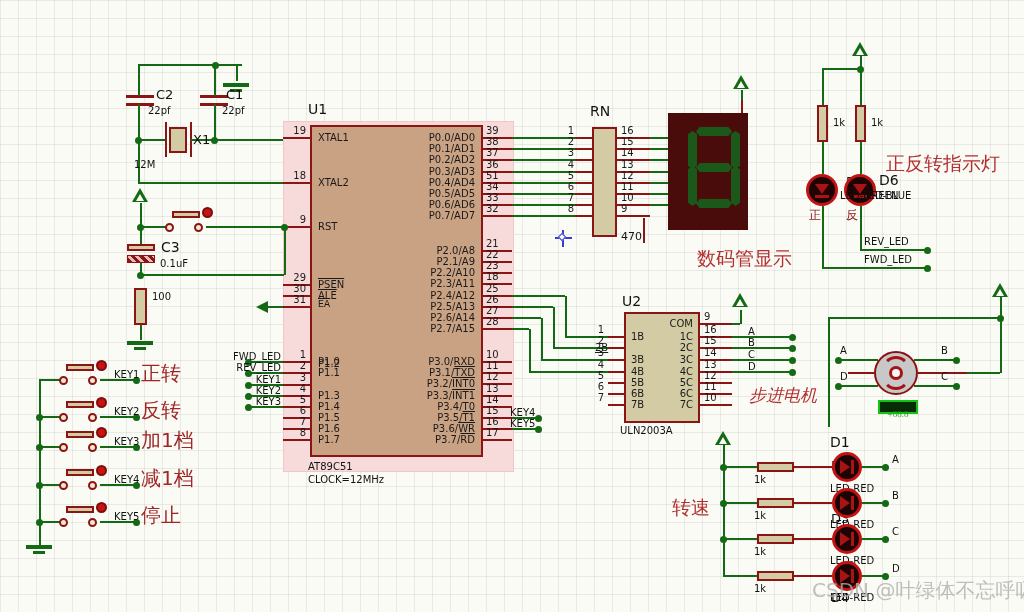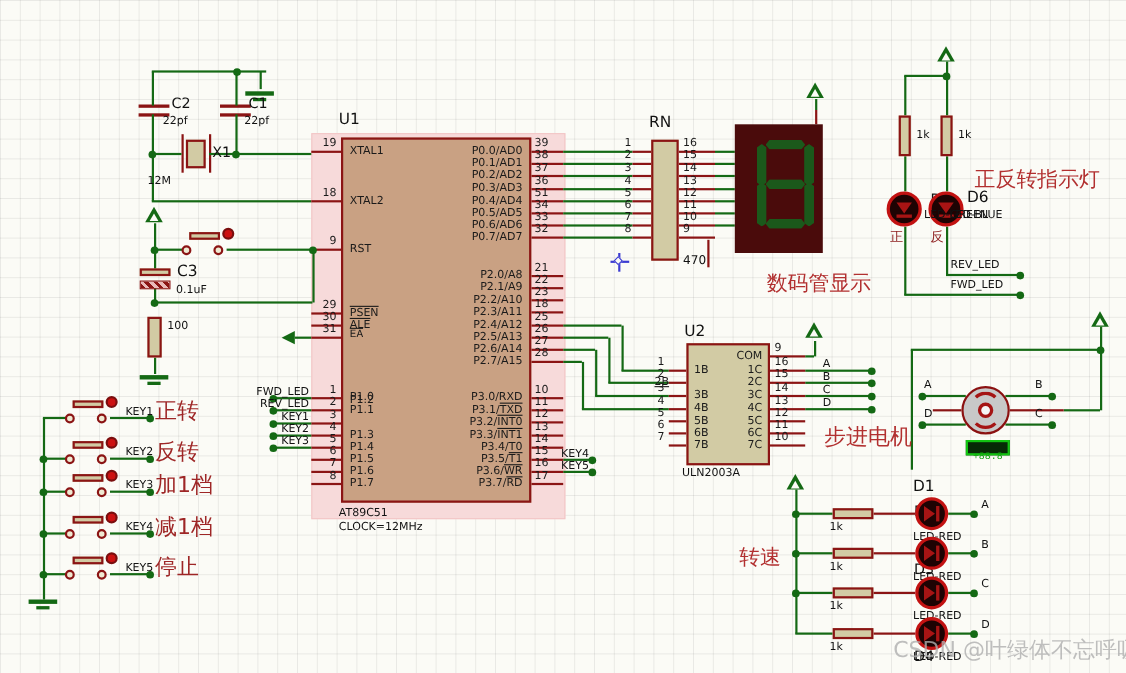--- a/index.html
+++ b/index.html
@@ -38,21 +38,21 @@
 </head>
 <body>
 
 <div id="canvas">
 
 
   <div class="abs" style="left:283px;top:121px;width:229px;height:349px;background:#F7DADA;border:1px solid #F2C6C6;z-index:1;"></div>
 
   <div class="redlbl" style="left:697px;top:248px;font-size:19px;text-align:center;">数码管显示</div>
   <div class="redlbl" style="left:886px;top:153px;font-size:19px;">正反转指示灯</div>
-  <div class="redlbl" style="left:749px;top:386px;font-size:20px;">步进电机</div>
+  <div class="redlbl" style="left:749px;top:386px;font-size:17px;font-style:italic;">步进电机</div>
   <div class="redlbl" style="left:672px;top:497px;font-size:19px;">转速</div>
 
   <div class="chip" style="left:310px;top:125px;width:173px;height:332px;background:#C9A183;"></div>
   <div class="ref" style="left:308px;top:101px;font-size:14px;">U1</div>
   <div class="val" style="left:308px;top:461px;">AT89C51</div>
   <div class="val" style="left:308px;top:474px;">CLOCK=12MHz</div>
 
   <div class="chip" style="left:592px;top:127px;width:25px;height:110px;"></div>
   <div class="ref" style="left:590px;top:103px;font-size:14px;">RN</div>
   <div class="val" style="left:621px;top:230px;font-size:11px;">470</div>
@@ -110,21 +110,21 @@
   <div class="redlbl" style="left:809px;top:209px;font-size:12px;color:#8E2020;">正</div>
   <div class="redlbl" style="left:846px;top:209px;font-size:12px;color:#8E2020;">反</div>
   <div class="netlbl" style="left:864px;top:236px;">REV_LED</div>
   <div class="netlbl" style="left:864px;top:254px;">FWD_LED</div>
 
   <div class="abs" style="left:874px;top:351px;width:44px;height:44px;border-radius:50%;background:#C8C8C8;border:2px solid #8B1111;box-sizing:border-box;z-index:4;"></div>
   <div class="abs" style="left:889px;top:366px;width:14px;height:14px;border-radius:50%;background:#F5F5F5;border:3px solid #A51414;box-sizing:border-box;z-index:5;"></div>
   <div class="abs" style="left:882px;top:356px;width:28px;height:28px;border-radius:50%;border:3px solid transparent;border-top-color:#A51414;box-sizing:border-box;z-index:5;"></div>
   <div class="abs" style="left:882px;top:362px;width:28px;height:28px;border-radius:50%;border:3px solid transparent;border-bottom-color:#A51414;box-sizing:border-box;z-index:5;"></div>
   <div class="abs" style="left:878px;top:400px;width:40px;height:14px;background:#062B06;border:2px solid #12C412;box-sizing:border-box;z-index:5;text-align:center;">
-    <span style="font-family:Liberation Mono, monospace;font-size:9px;color:#12A412;line-height:10px;">+88.8</span>
+    <span style="font-family:Liberation Serif, serif;font-size:9px;color:#12A412;line-height:10px;">+88.8</span>
   </div>
 
   <div class="ref" style="left:830px;top:434px;font-size:14px;">D1</div>
 
   <div class="abs" style="left:812px;top:577px;font-size:20px;color:rgba(175,175,175,0.8);z-index:8;white-space:nowrap;">CSDN @叶绿体不忘呼吸</div>
 
   <div>
     <div class="abs" style="left:555px;top:237px;width:17px;height:2px;background:#3B3BD1;z-index:6;"></div>
     <div class="abs" style="left:562px;top:230px;width:2px;height:17px;background:#3B3BD1;z-index:6;"></div>
     <div class="abs" style="left:559px;top:234px;width:6px;height:6px;border:1.5px solid #3B3BD1;transform:rotate(45deg);background:#FBFBF6;box-sizing:border-box;z-index:7;"></div>

